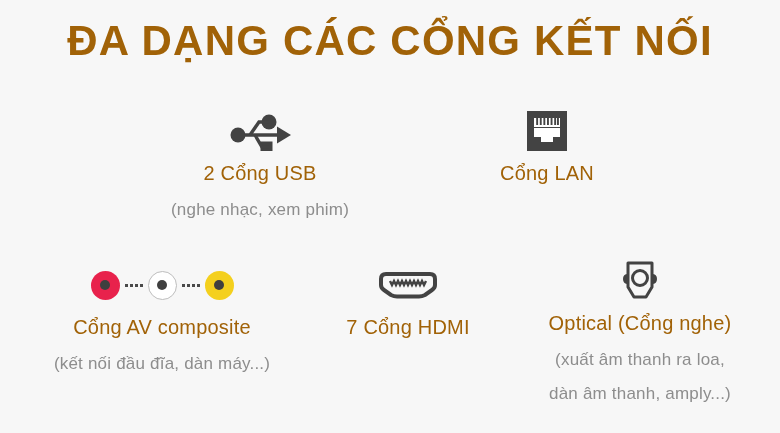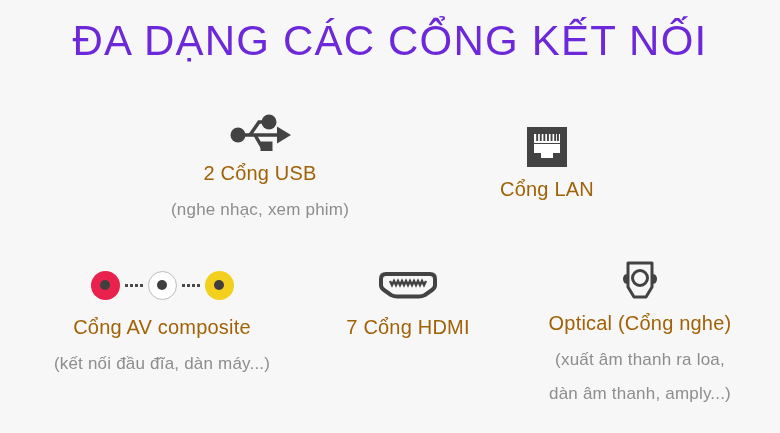--- a/index.html
+++ b/index.html
@@ -22,23 +22,23 @@
 
   
   .title {
     position: absolute;
     left: 0;
     top: 16px;
     width: 780px;
     text-align: center;
     font-size: 42px;
     line-height: 50px;
-    font-weight: 400;
+    font-weight: 700;
     letter-spacing: 1.2px;
-    color: #6d28d9;
+    color: #a16207;
     white-space: nowrap;
   }
 
   
   .feature {
     position: absolute;
     text-align: center;
   }
   .icon-wrap {
     height: 46px;
@@ -60,21 +60,21 @@
     line-height: 21px;
     font-weight: 300;
     color: #8d8d8d;
     letter-spacing: 0.2px;
     white-space: nowrap;
     margin-top: 13px;
   }
 
   
   #feat-usb      { left: 130px; top: 108px; width: 260px; }
-  #feat-lan      { left: 432px; top: 124px; width: 230px; }
+  #feat-lan      { left: 432px; top: 108px; width: 230px; }
   #feat-av       { left: 12px;   top: 262px; width: 300px; }
   #feat-hdmi     { left: 318px; top: 262px; width: 180px; }
   #feat-optical  { left: 500px; top: 258px; width: 280px; }
 
   
   .rca-row {
     display: flex;
     align-items: center;
     justify-content: center;
     gap: 0px;

